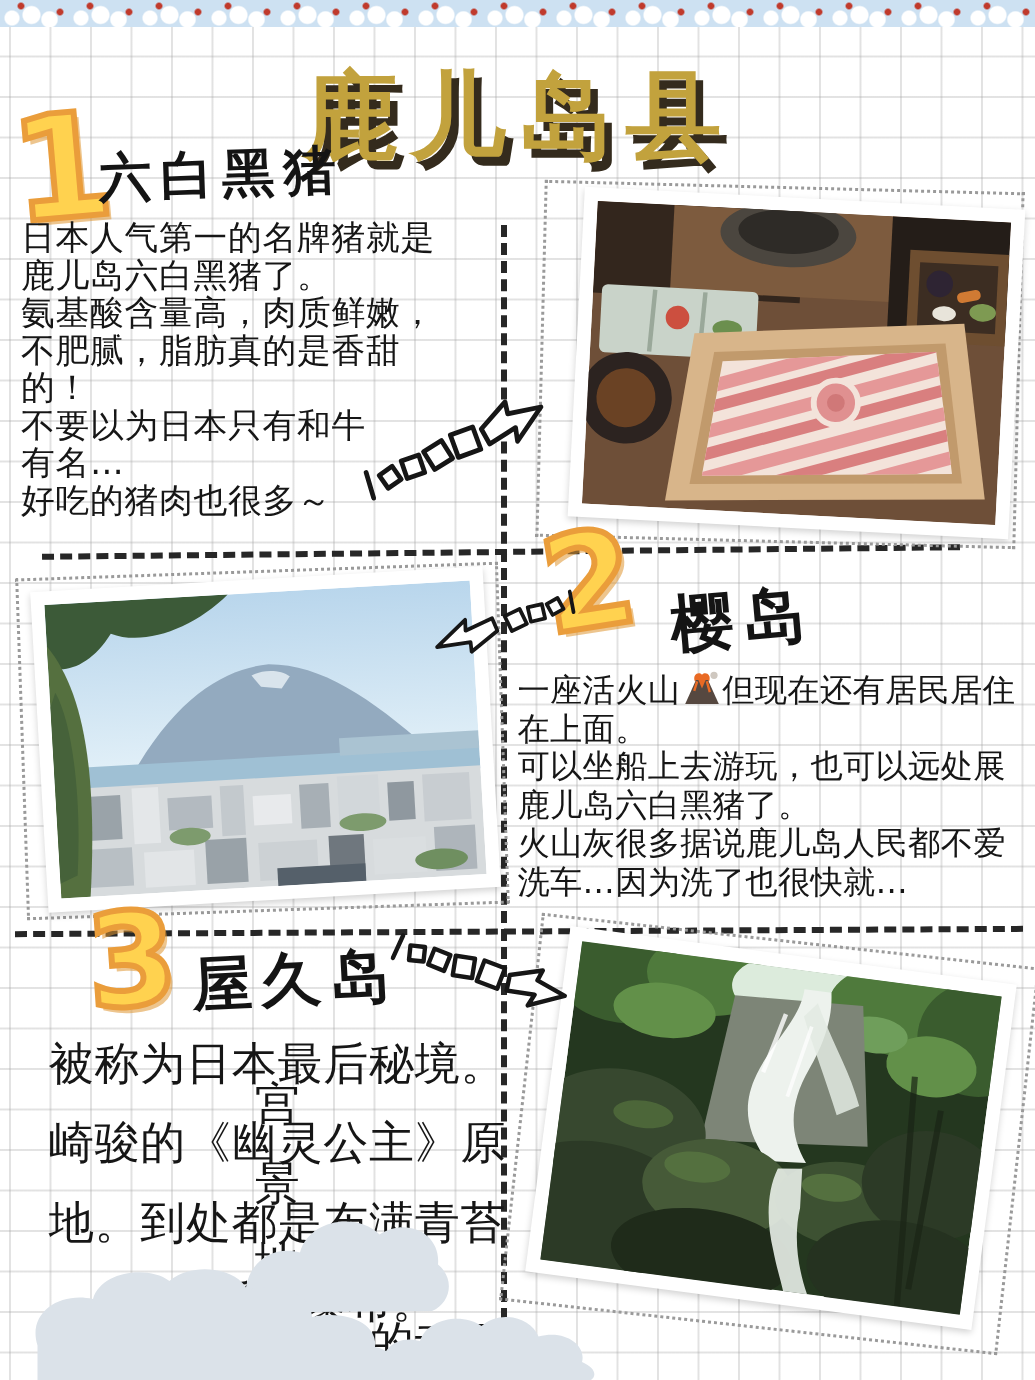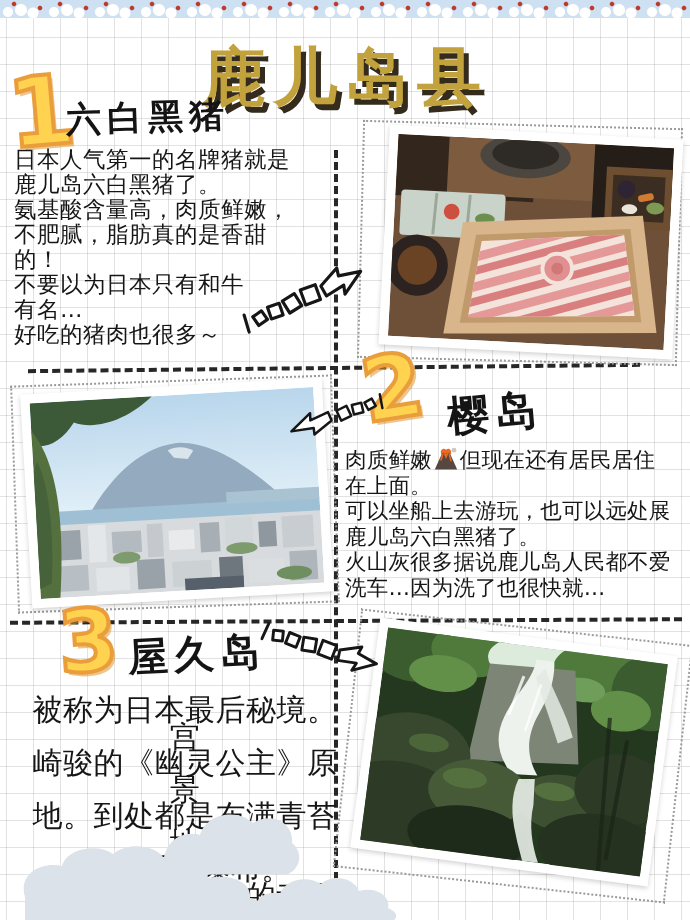--- a/index.html
+++ b/index.html
@@ -150,21 +150,21 @@
     <line x1="5" y1="16" x2="2" y2="36"></line>
     <rect x="14" y="21" width="12" height="12" transform="rotate(-10 20 27)"></rect>
     <rect x="32" y="20" width="14" height="14" transform="rotate(6 39 27)"></rect>
     <rect x="52" y="19" width="16" height="16" transform="rotate(-7 60 27)"></rect>
     <rect x="74" y="18" width="18" height="18" transform="rotate(5 83 27)"></rect>
     <path d="M98,23 L123,12 L121,21 L146,27 L119,43 L122,33 L99,36 Z"></path>
   </svg>
 
   <div class="num num2">2</div>
   <h2 class="sec-head head2">樱岛</h2>
-  <p class="body-text p2"><span>肉质鲜嫩</span><svg class="emoji" viewBox="0 0 32 30">
+  <p class="body-text p2"><span>一座活火山</span><svg class="emoji" viewBox="0 0 32 30">
         <path d="M10,9 C8,3.5 13,0.5 16,3.5 C19,0.5 24,3.5 22,9 Z" fill="#e96a24"></path>
         <circle cx="26" cy="4" r="3" fill="#cfc8c0"></circle>
         <path d="M11,8 L21,8 L30,28 L2,28 Z" fill="#564840"></path>
         <path d="M13,8 L16,15 L19,8 Z" fill="#e96a24"></path>
         <path d="M12,9 L9.5,17 M20,9 L22.5,18" stroke="#e96a24" stroke-width="2" fill="none"></path>
       </svg><span>但现在还有居民居住
 在上面。
 可以坐船上去游玩，也可以远处展
 鹿儿岛六白黑猪了。
 火山灰很多据说鹿儿岛人民都不爱

